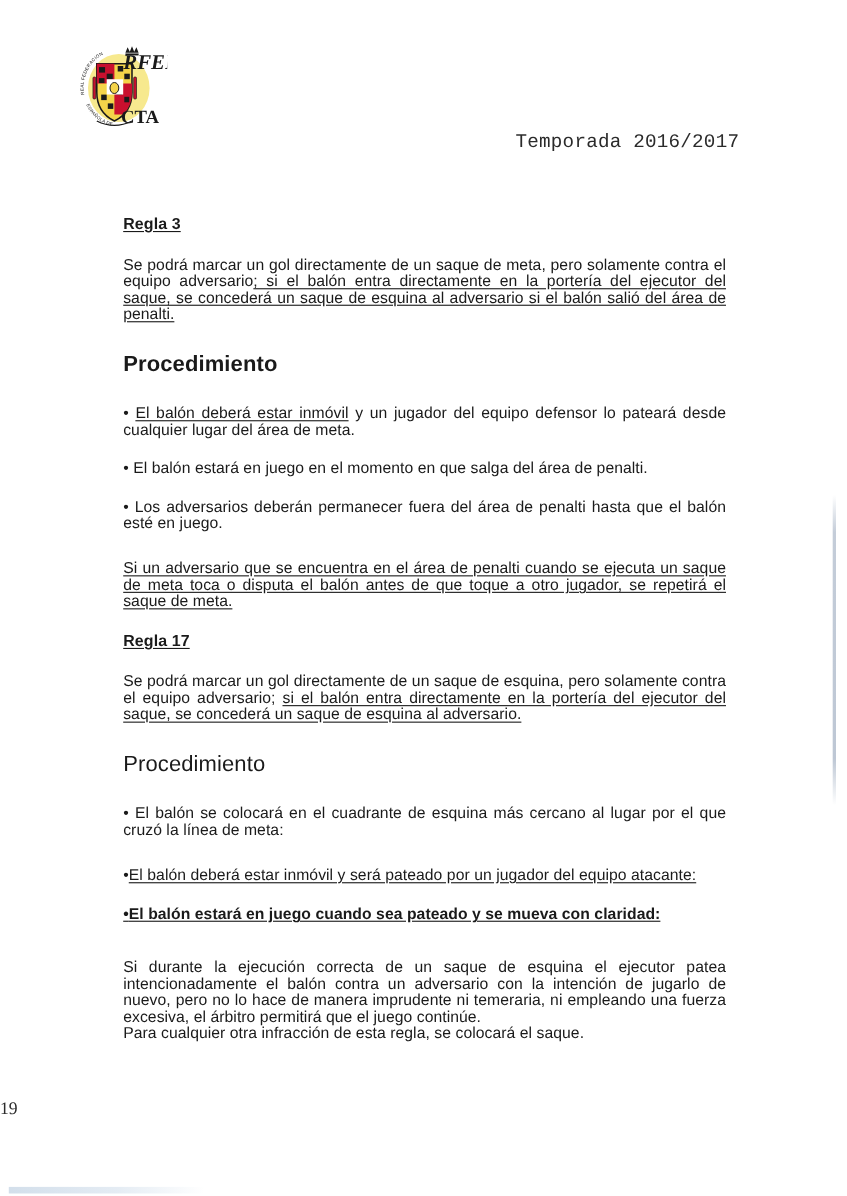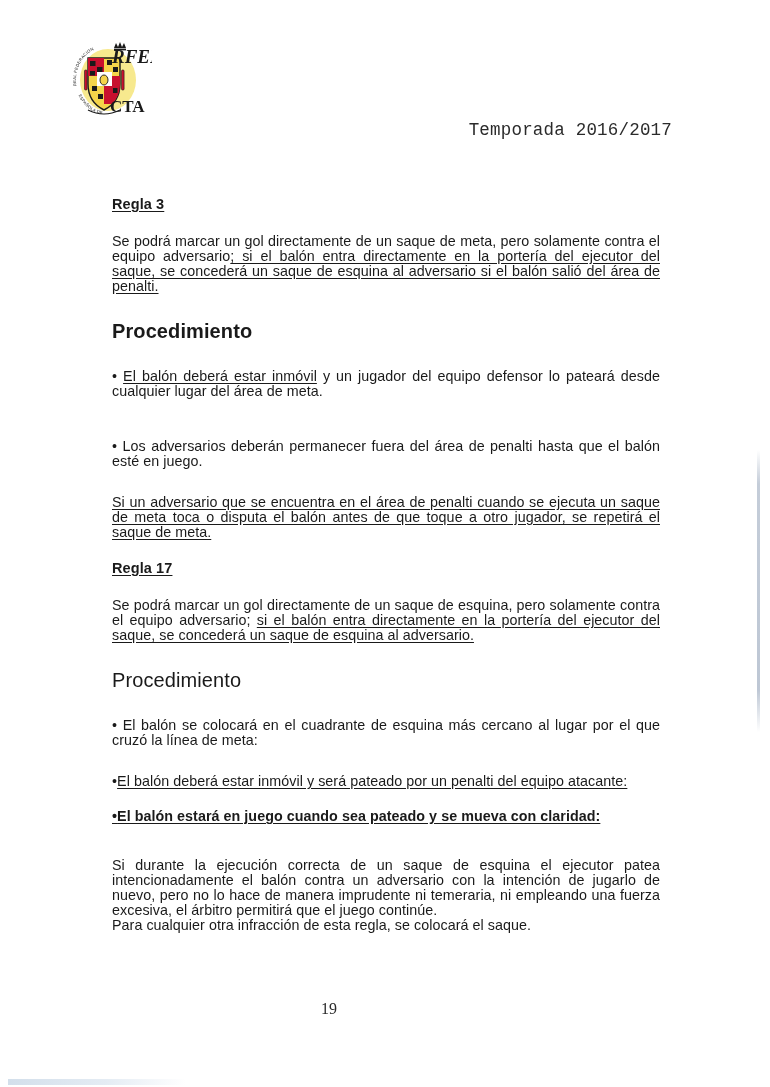--- a/index.html
+++ b/index.html
@@ -116,21 +116,21 @@
   .bullet {
     position: relative;
   }
 
   
   .page-number {
     position: absolute;
     left: 0;
     top: 1000px;
     width: 658px;
-    text-align: center;
+    text-align: left;
     font-family: "Liberation Serif", serif;
     font-size: 16px;
     color: #2b2b2b;
   }
 </style>
 </head>
 <body>
 
 <div class="page">
 
@@ -201,20 +201,21 @@
     <div class="gap-l"></div>
 
     <div class="subheading bold">Procedimiento</div>
 
     <div class="gap-l"></div>
 
     <p class="para bullet"><span>•</span>&nbsp;<span class="u">El balón deberá estar inmóvil</span><span> y un jugador del equipo defensor lo pateará desde cualquier lugar del área de meta.</span></p>
 
     <div class="gap-m"></div>
 
+    <p class="para left bullet"><span>•</span>&nbsp;<span>El balón estará en juego en el momento en que salga del área de penalti.</span></p>
 
     <div class="gap-m"></div>
 
     <p class="para bullet"><span>•</span>&nbsp;<span>Los adversarios deberán permanecer fuera del área de penalti hasta que el balón esté en juego.</span></p>
 
     <div class="gap-l"></div>
 
     <p class="para"><span class="u">Si un adversario que se encuentra en el área de penalti cuando se ejecuta un saque de meta toca o disputa el balón antes de que toque a otro jugador, se repetirá el saque de meta.</span></p>
 
     <div class="gap-m"></div>
@@ -226,21 +227,21 @@
     <div class="gap-l"></div>
 
     <div class="subheading">Procedimiento</div>
 
     <div class="gap-l"></div>
 
     <p class="para bullet"><span>•</span>&nbsp;<span>El balón se colocará en el cuadrante de esquina más cercano al lugar por el que cruzó la línea de meta:</span></p>
 
     <div class="gap-l"></div>
 
-    <p class="para left bullet"><span>•</span><span class="u">El balón deberá estar inmóvil y será pateado por un penalti del equipo atacante:</span></p>
+    <p class="para left bullet"><span>•</span><span class="u">El balón deberá estar inmóvil y será pateado por un jugador del equipo atacante:</span></p>
 
     <div class="gap-m"></div>
 
     <p class="para left bullet b u"><span>•</span><span>El balón estará en juego cuando sea pateado y se mueva con claridad:</span></p>
 
     <div class="gap-xl"></div>
 
     <p class="para"><span>Si durante la ejecución correcta de un saque de esquina el ejecutor patea intencionadamente el balón contra un adversario con la intención de jugarlo de nuevo, pero no lo hace de manera imprudente ni temeraria, ni empleando una fuerza excesiva, el árbitro permitirá que el juego continúe.</span></p>
 
     <p class="para nojust"><span>Para cualquier otra infracción de esta regla, se colocará el saque.</span></p>

